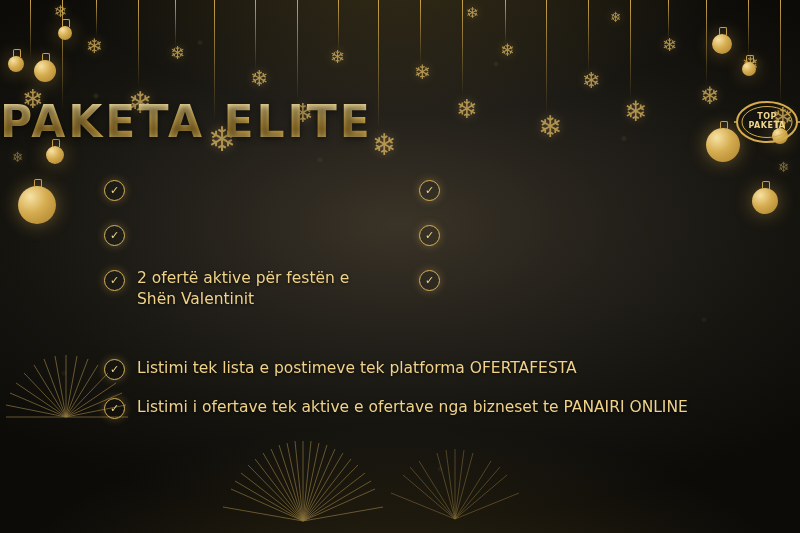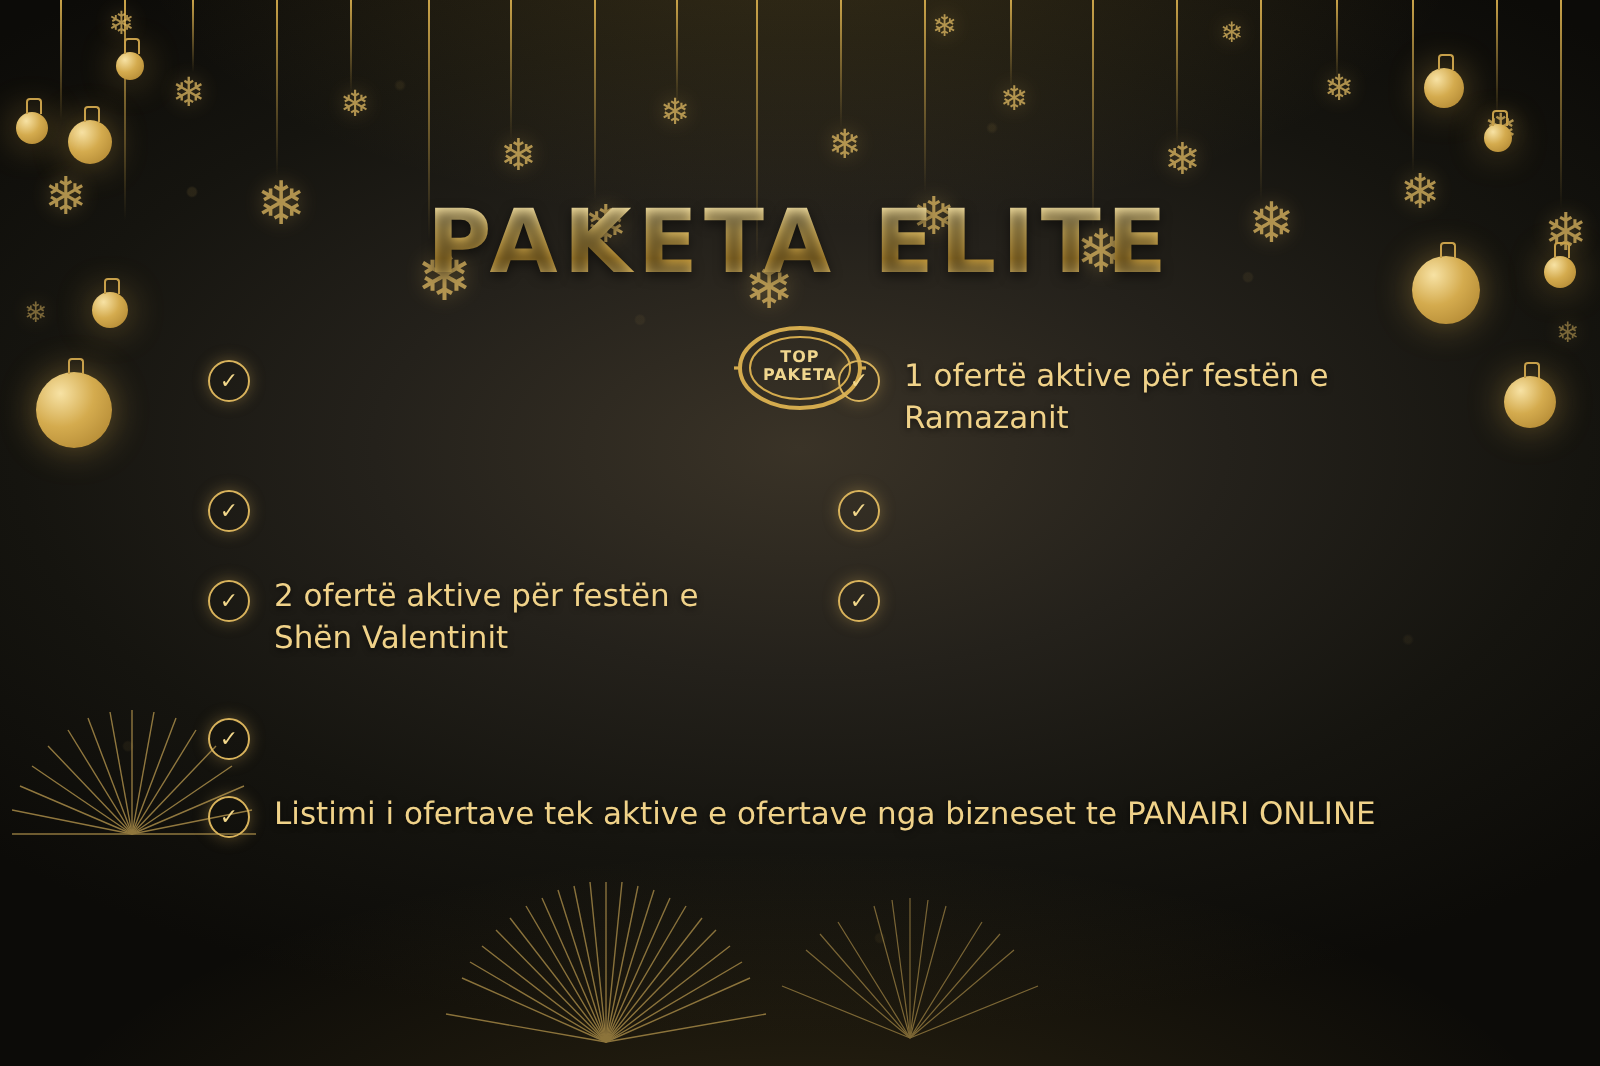--- a/index.html
+++ b/index.html
@@ -73,21 +73,21 @@
   }
 
   
   .burst { position: absolute; pointer-events: none; opacity: .85; }
 
   
   .content { position: relative; z-index: 5; }
 
   .title-row {
     position: absolute; top: 96px; left: 0; right: 0;
-    display: flex; align-items: center; justify-content: center; gap: 12px; flex-direction: column;
+    display: flex; align-items: center; justify-content: space-between; gap: 24px;
   }
   .title {
     font-size: 44px;
     font-weight: bold;
     letter-spacing: 3px;
     background: linear-gradient(180deg, #fdf3c7 0%, #e7c366 38%, #c79a37 65%, #f2dd9c 100%);
     -webkit-background-clip: text;
     background-clip: text;
     color: transparent;
     text-shadow: 0 2px 6px rgba(0,0,0,.5);
@@ -312,40 +312,40 @@
         </div>
       </div>
     </div>
 
     <div class="features">
       <div class="feat">
         <span class="check">✓</span>
       </div>
       <div class="feat">
         <span class="check">✓</span>
-        <span class="feat-text">1 ofertë aktive për festën e Ramazanit</span>
       </div>
       <div class="feat">
         <span class="check">✓</span>
       </div>
       <div class="feat">
         <span class="check">✓</span>
       </div>
       <div class="feat">
         <span class="check">✓</span>
         <span class="feat-text">2 ofertë aktive për festën e Shën Valentinit</span>
       </div>
       <div class="feat">
         <span class="check">✓</span>
       </div>
     </div>
 
     <div class="platform-list">
       <div class="plat">
         <span class="check">✓</span>
+        <span class="feat-text">Listimi tek lista e postimeve tek platforma OFERTAFESTA</span>
       </div>
       <div class="plat">
         <span class="check">✓</span>
         <span class="feat-text">Listimi i ofertave tek aktive e ofertave nga bizneset te PANAIRI ONLINE</span>
       </div>
     </div>
 
   </div>
 </div>
 

